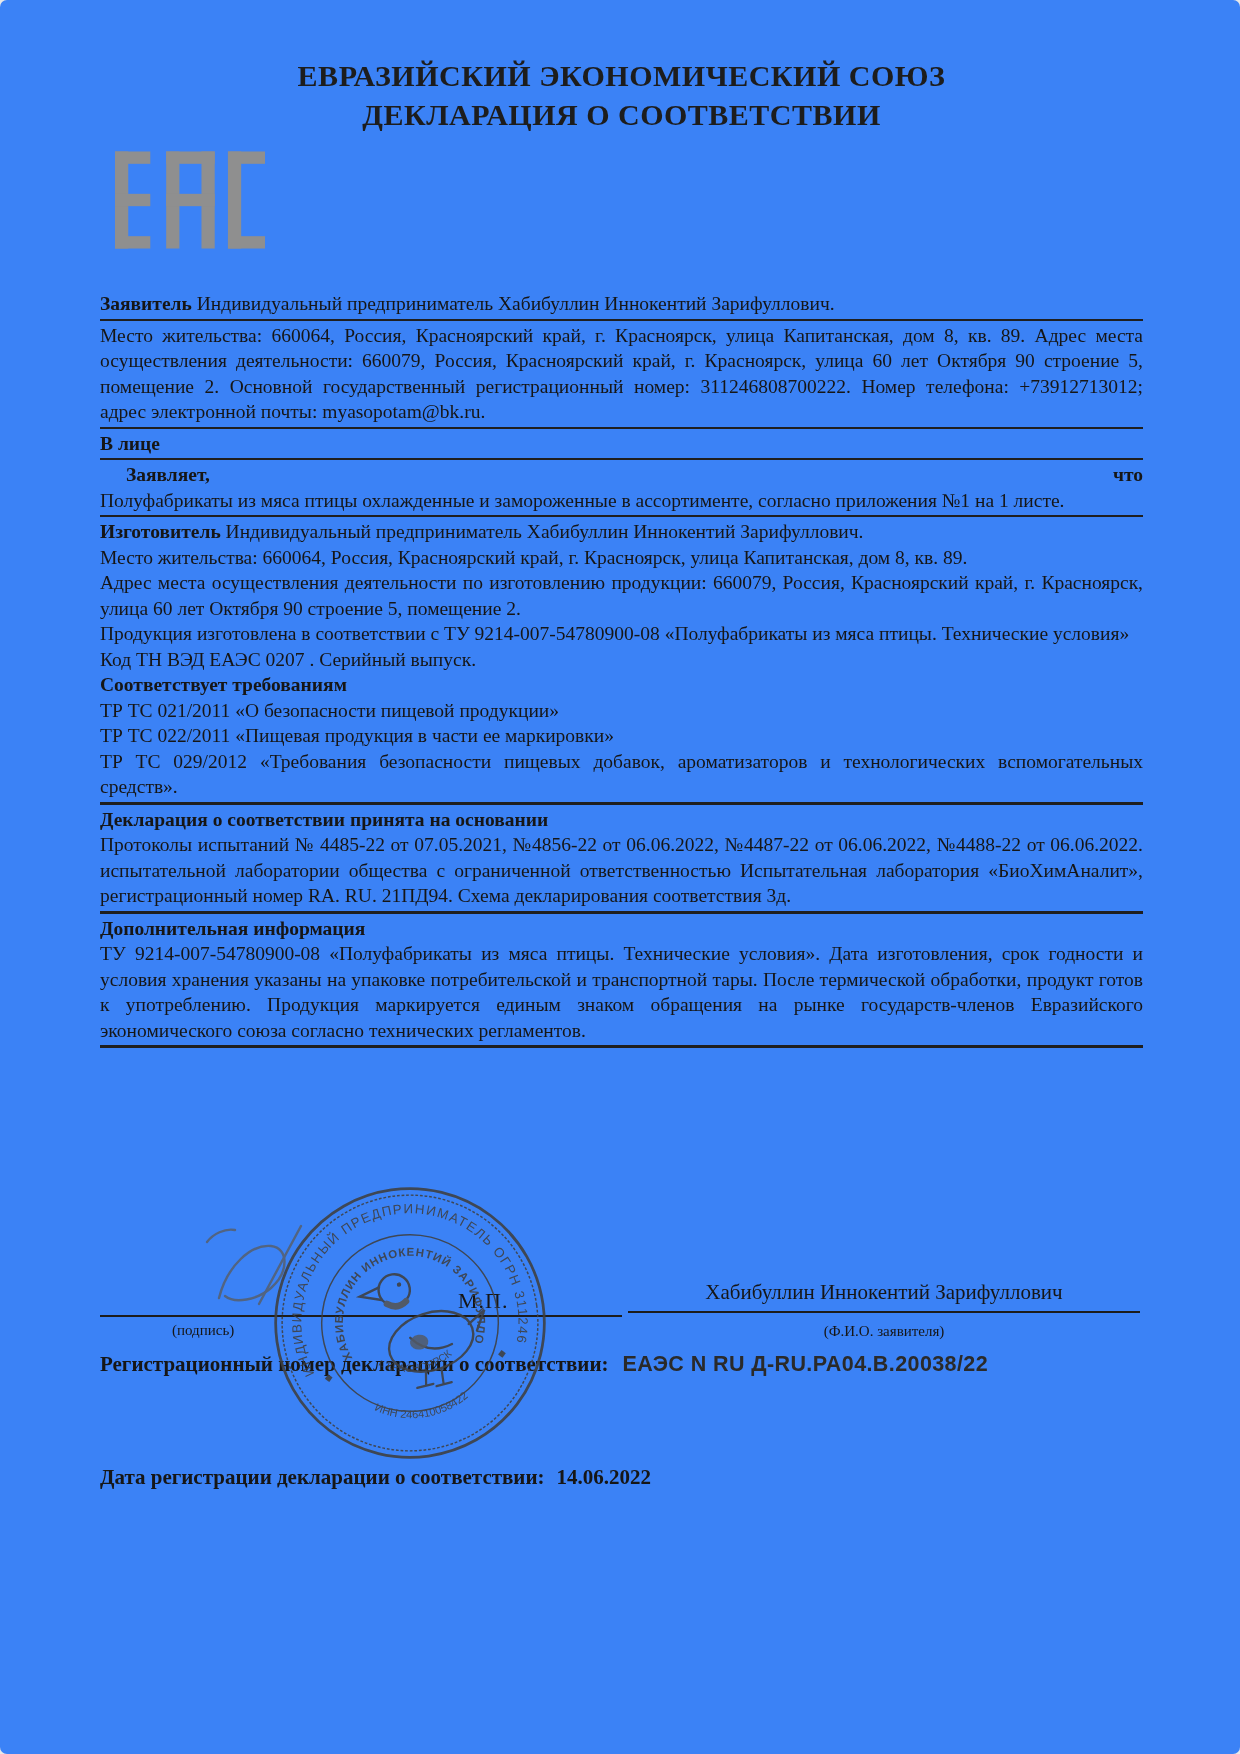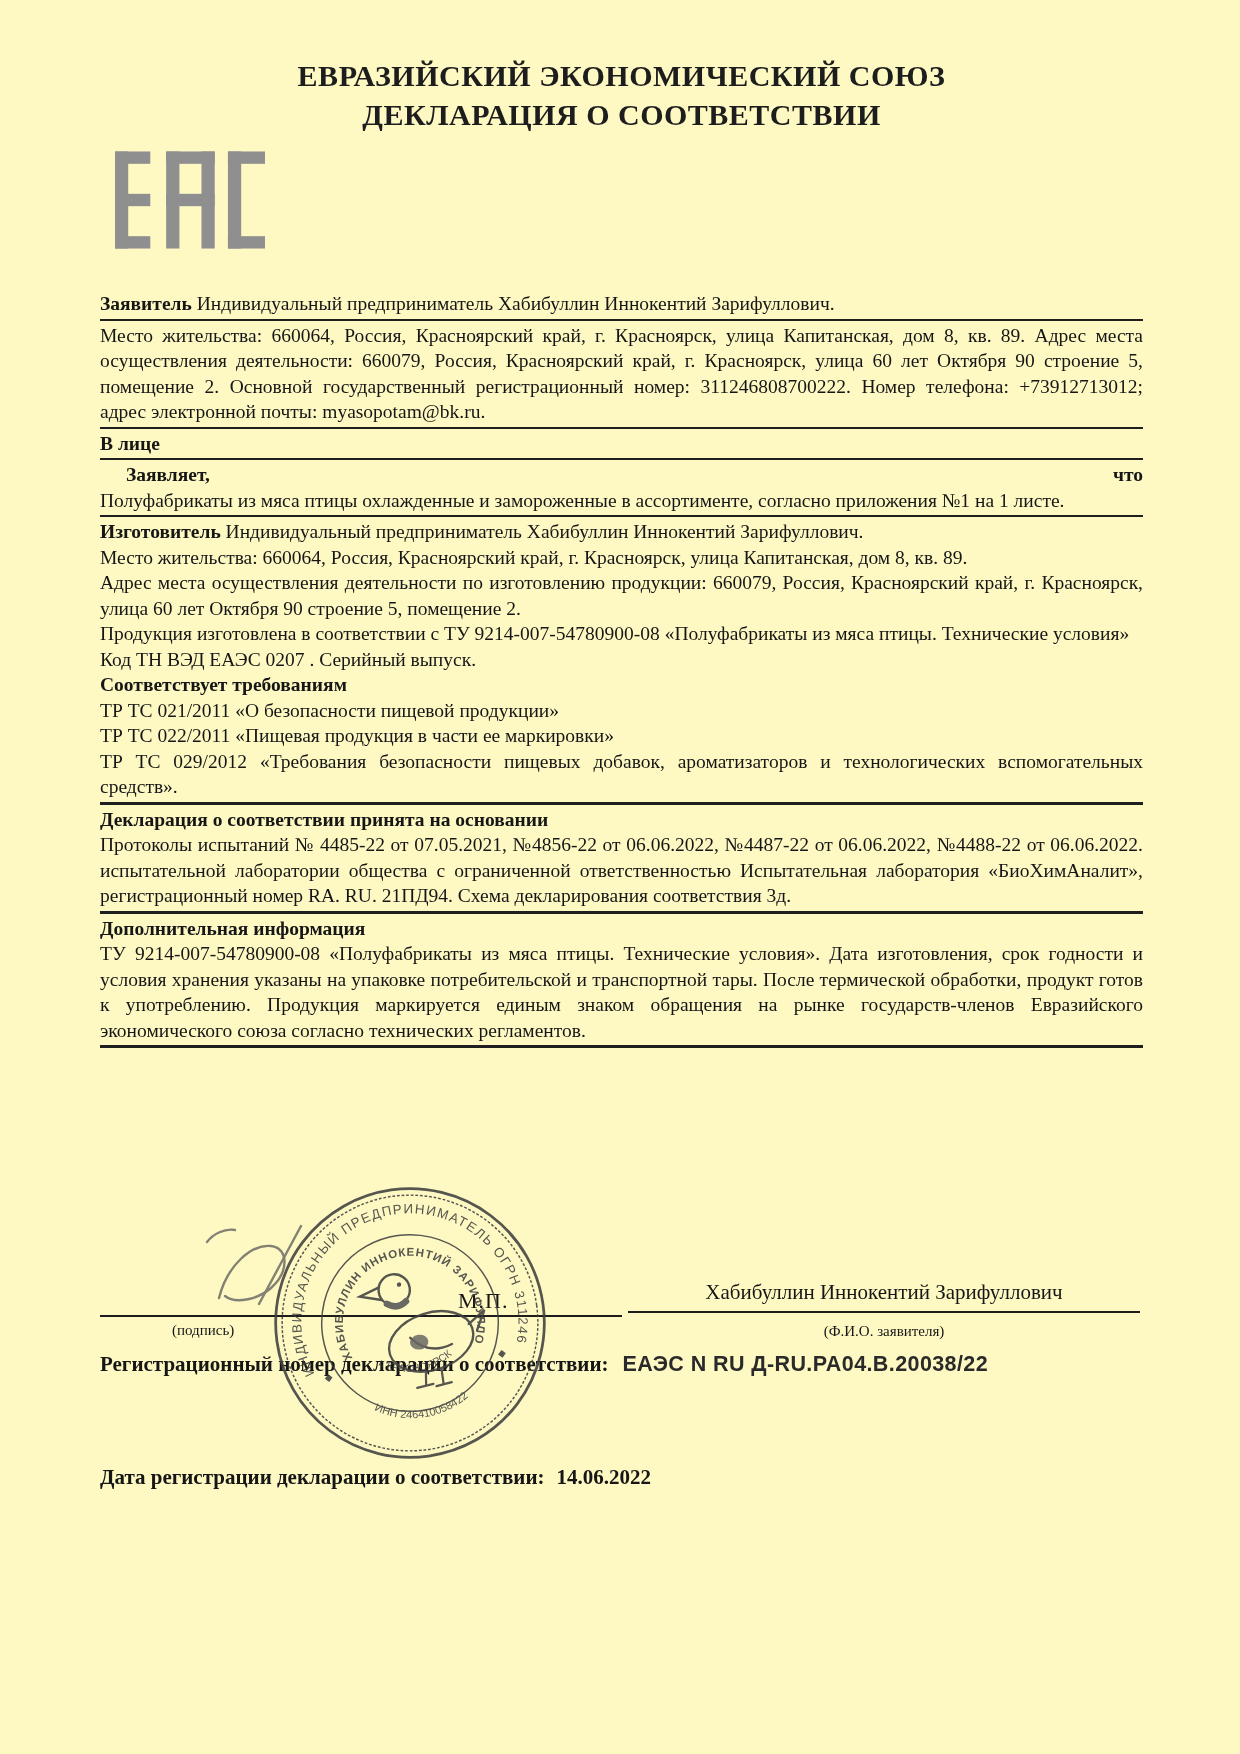--- a/index.html
+++ b/index.html
@@ -1,18 +1,18 @@
 <!DOCTYPE html>
 <html><head>
 <meta charset="utf-8">
 <style>
   html,body{margin:0;padding:0;background:#e8e8e8;}
   .page{
-    position:relative;width:1240px;height:1754px;margin:0 auto;background:#fef9c3;
-    font-family:"Liberation Serif","DejaVu Serif",serif;color:#161616;overflow:hidden;
+    position:relative;width:1240px;height:1754px;margin:0 auto;background:#3b82f6;
+    font-family:"Liberation Serif","DejaVu Serif",serif;color:#161616;overflow:hidden;border-radius:7px;
   }
   .content{position:absolute;left:100px;right:97px;top:0;font-size:19.5px;line-height:25.5px;}
   .title-block{margin-top:56px;text-align:center;font-weight:bold;font-size:30px;line-height:39px;letter-spacing:.5px;color:#1d1d1d;}
   .eac-logo{position:absolute;left:115px;top:146px;}
   .sec{text-align:justify;}
   .rule{border-top:2px solid #1f1f1f;height:0;margin:2px 0 2px 0;}
   .rule.thick{border-top-width:3px;}
   b,.b{font-weight:bold;}
   .applicant-head{margin-top:157px;}
   .declares-row{display:flex;justify-content:space-between;font-weight:bold;margin-left:26px;}

